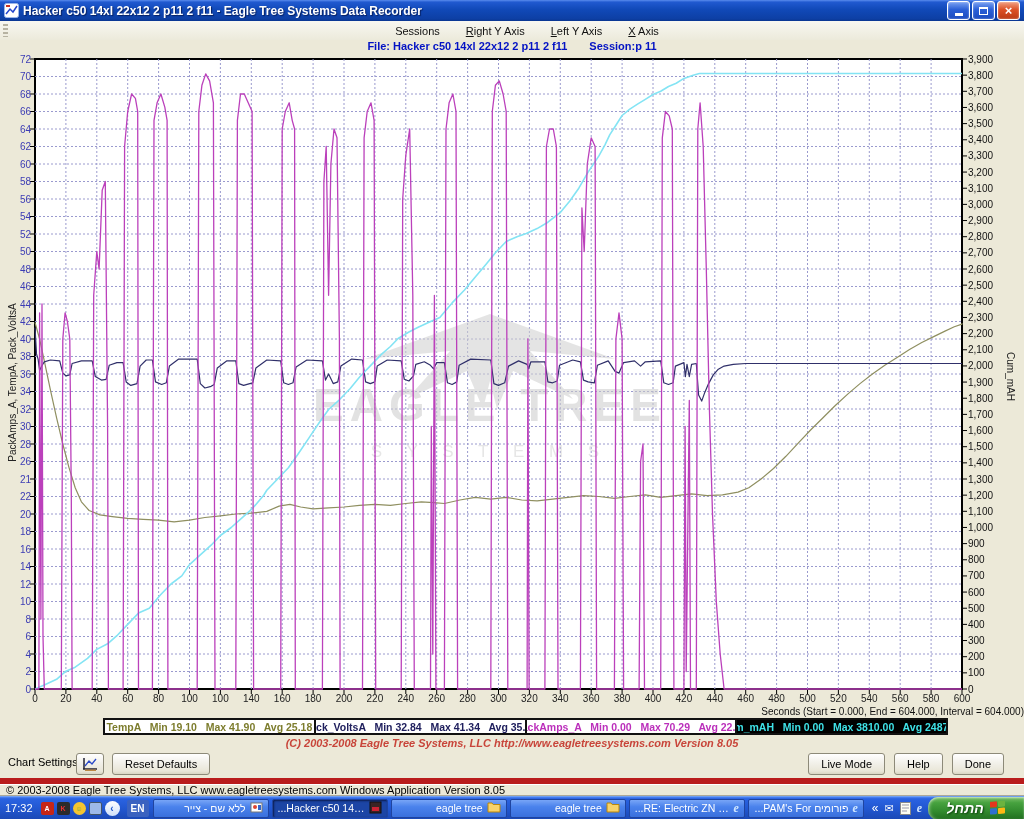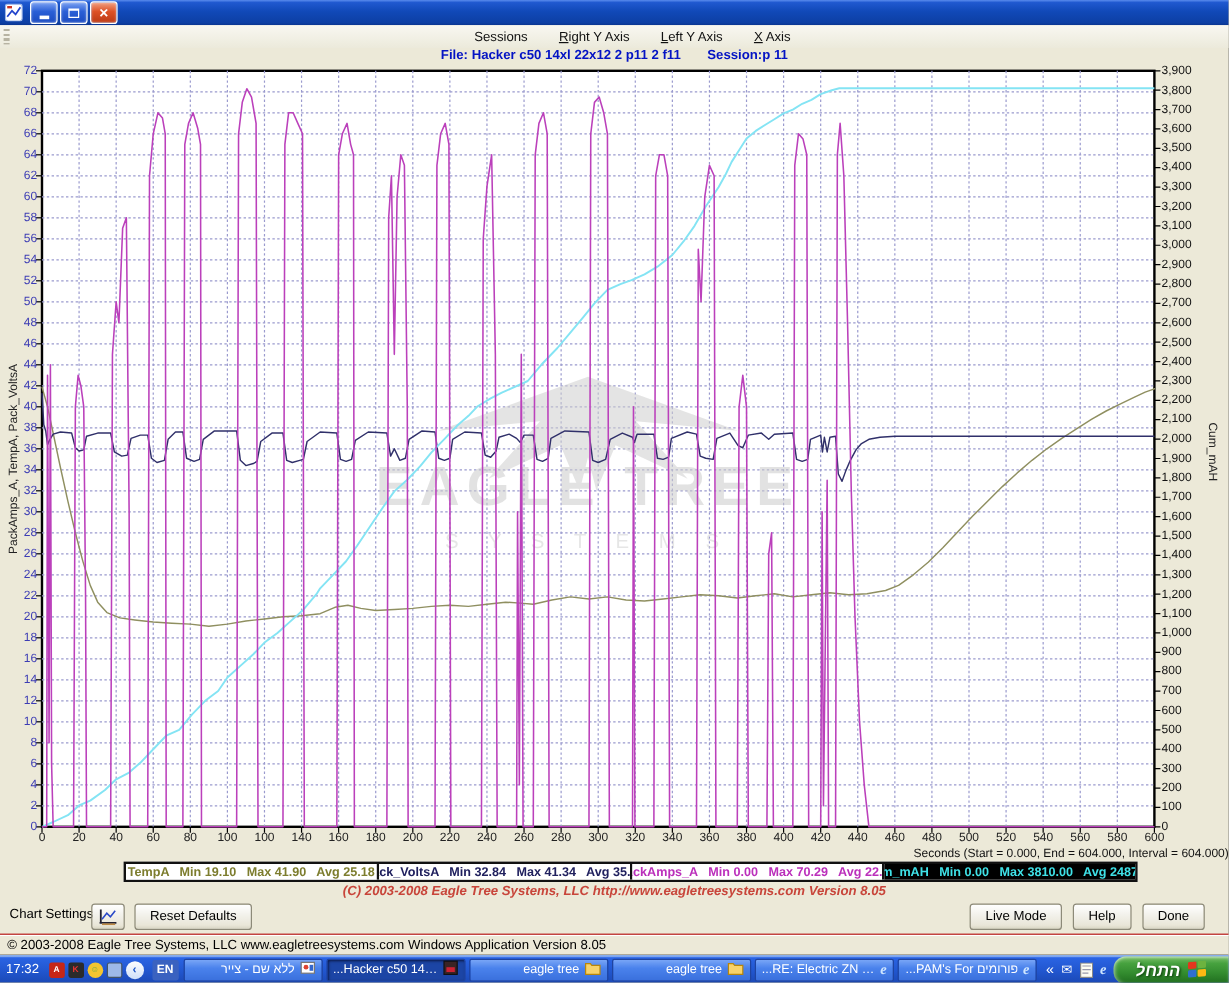--- a/index.html
+++ b/index.html
@@ -50,21 +50,21 @@
   .controls{position:absolute;left:0;top:751px;width:1024px;height:26px;}
   .ctl-label{position:absolute;left:8px;top:5px;font-size:11px;color:#000;}
   .xp-btn{display:inline-flex;align-items:center;justify-content:center;height:22px;padding:0 12px;
     background:linear-gradient(180deg,#fff,#f3f2ec 40%,#e9e6d8 85%,#d9d6c4);
     border:1px solid #8d8a79;border-radius:3px;font-size:11px;color:#000;box-sizing:border-box;cursor:default;}
   .btn-charticon{position:absolute;left:76px;top:2px;width:28px;padding:0;}
   .btn-reset{position:absolute;left:112px;top:2px;}
   .right-btns{position:absolute;right:20px;top:2px;display:flex;gap:9px;}
   
   .statusbar{position:absolute;left:0;top:778px;width:1024px;height:18px;background:#ece9d8;
-    border-top:1px solid #b91c1c;box-shadow:inset 0 1px 0 #fff, inset 0 -1px 0 #aca899;
+    border-top:6px solid #b91c1c;box-shadow:inset 0 1px 0 #fff, inset 0 -1px 0 #aca899;
     font-size:11px;color:#000;display:flex;align-items:center;padding-left:6px;box-sizing:border-box;}
   
   .taskbar{position:absolute;left:0;top:796px;width:1024px;height:23px;display:flex;align-items:center;
     background:linear-gradient(180deg,#4e85f4 0%,#2a63e2 8%,#2156cf 55%,#1b49b6 100%);
     border-top:1px solid #6f9ff2;box-sizing:border-box;}
   .tray{display:flex;align-items:center;gap:3px;padding:0 5px;height:100%;}
   .tray .clock{color:#fff;font-size:11px;margin-right:5px;}
   .tray-ico{width:13px;height:13px;border-radius:2px;display:inline-flex;align-items:center;justify-content:center;
     font-size:7px;color:#fff;font-weight:bold;}
   .hidebtn{width:15px;height:15px;border-radius:50%;background:linear-gradient(#fefefe,#cfe0fa);
@@ -90,20 +90,21 @@
 <body>
 
 <div class="window">
 
   <div class="titlebar">
     <svg class="appicon" viewBox="0 0 15 15">
       <rect x="0.5" y="0.5" width="14" height="14" rx="2" fill="#fff" stroke="#9db6e8"></rect>
       <polyline points="2,11 6,6 9,9 13,3" fill="none" stroke="#2244cc" stroke-width="1.5"></polyline>
       <rect x="2" y="2" width="4" height="2" fill="#cc3322"></rect>
     </svg>
+    <span class="title">Hacker c50  14xl 22x12  2 p11 2 f11 - Eagle Tree Systems Data Recorder</span>
     <span class="cap-btn">
         <span class="glyph-min"></span>
       </span>
     <span class="cap-btn">
         <span class="glyph-max"></span>
       </span>
     <span class="cap-btn close">
         <span class="glyph-close">×</span>
       </span>
   </div>
@@ -328,21 +329,21 @@
         <span class="tickL" style="left:1px;top:244.5px">44</span>
         <span class="tickL" style="left:1px;top:262.0px">42</span>
         <span class="tickL" style="left:1px;top:279.5px">40</span>
         <span class="tickL" style="left:1px;top:297.0px">38</span>
         <span class="tickL" style="left:1px;top:314.5px">36</span>
         <span class="tickL" style="left:1px;top:332.0px">34</span>
         <span class="tickL" style="left:1px;top:349.5px">32</span>
         <span class="tickL" style="left:1px;top:367.0px">30</span>
         <span class="tickL" style="left:1px;top:384.5px">28</span>
         <span class="tickL" style="left:1px;top:402.0px">26</span>
-        <span class="tickL" style="left:1px;top:419.5px">24</span>
+        <span class="tickL" style="left:1px;top:419.5px">21</span>
         <span class="tickL" style="left:1px;top:437.0px">22</span>
         <span class="tickL" style="left:1px;top:454.5px">20</span>
         <span class="tickL" style="left:1px;top:472.0px">18</span>
         <span class="tickL" style="left:1px;top:489.5px">16</span>
         <span class="tickL" style="left:1px;top:507.0px">14</span>
         <span class="tickL" style="left:1px;top:524.5px">12</span>
         <span class="tickL" style="left:1px;top:542.0px">10</span>
         <span class="tickL" style="left:1px;top:559.5px">8</span>
         <span class="tickL" style="left:1px;top:577.0px">6</span>
         <span class="tickL" style="left:1px;top:594.5px">4</span>

